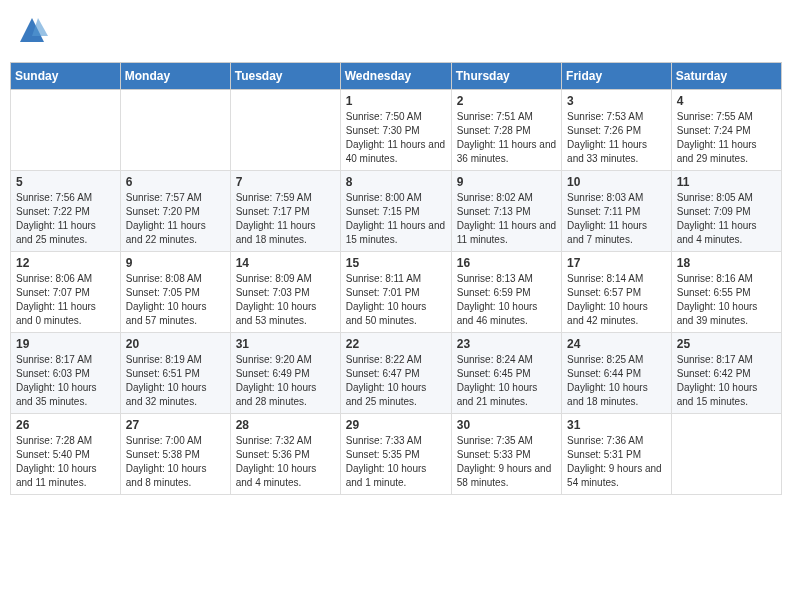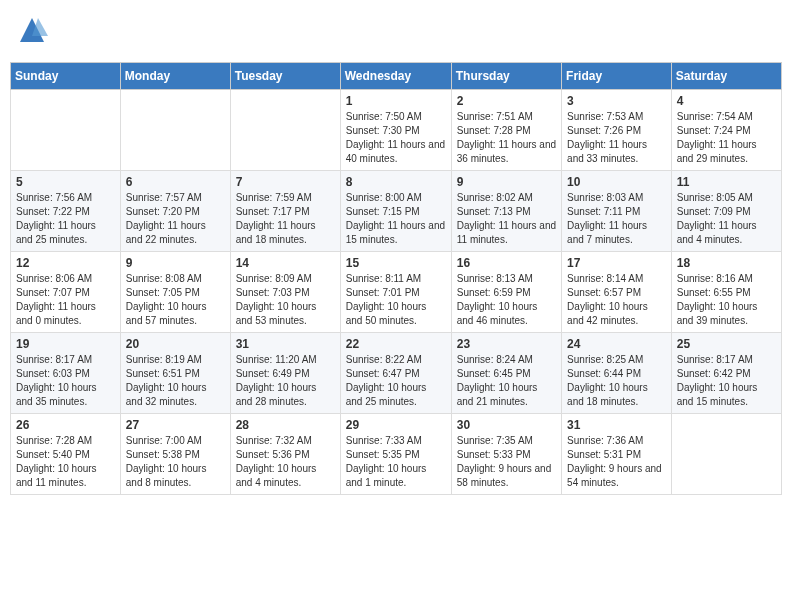--- a/index.html
+++ b/index.html
@@ -144,21 +144,21 @@
         </td>
         <td>
           <div class="day-number">3</div>
           <div class="day-info">Sunrise: 7:53 AM
 Sunset: 7:26 PM
 Daylight: 11 hours
 and 33 minutes.</div>
         </td>
         <td>
           <div class="day-number">4</div>
-          <div class="day-info">Sunrise: 7:54 AM
+          <div class="day-info">Sunrise: 7:55 AM
 Sunset: 7:24 PM
 Daylight: 11 hours
 and 29 minutes.</div>
         </td>
       </tr>
       <tr>
         <td>
           <div class="day-number">5</div>
           <div class="day-info">Sunrise: 7:56 AM
 Sunset: 7:22 PM
@@ -269,21 +269,21 @@
         </td>
         <td>
           <div class="day-number">20</div>
           <div class="day-info">Sunrise: 8:19 AM
 Sunset: 6:51 PM
 Daylight: 10 hours
 and 32 minutes.</div>
         </td>
         <td>
           <div class="day-number">31</div>
-          <div class="day-info">Sunrise: 11:20 AM
+          <div class="day-info">Sunrise: 9:20 AM
 Sunset: 6:49 PM
 Daylight: 10 hours
 and 28 minutes.</div>
         </td>
         <td>
           <div class="day-number">22</div>
           <div class="day-info">Sunrise: 8:22 AM
 Sunset: 6:47 PM
 Daylight: 10 hours
 and 25 minutes.</div>

